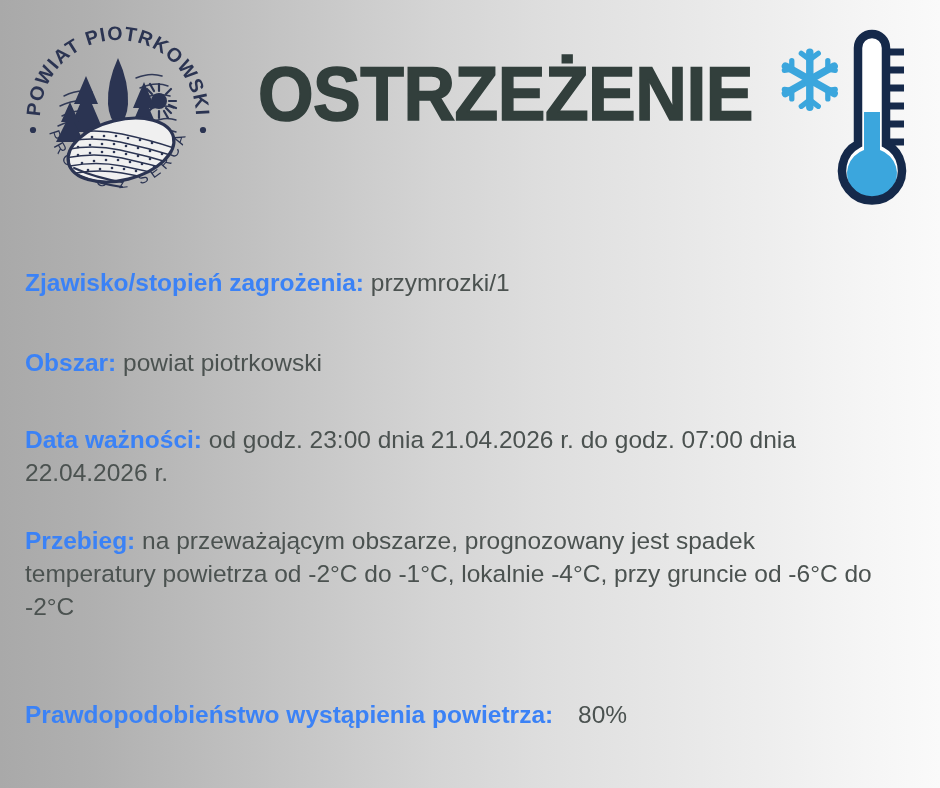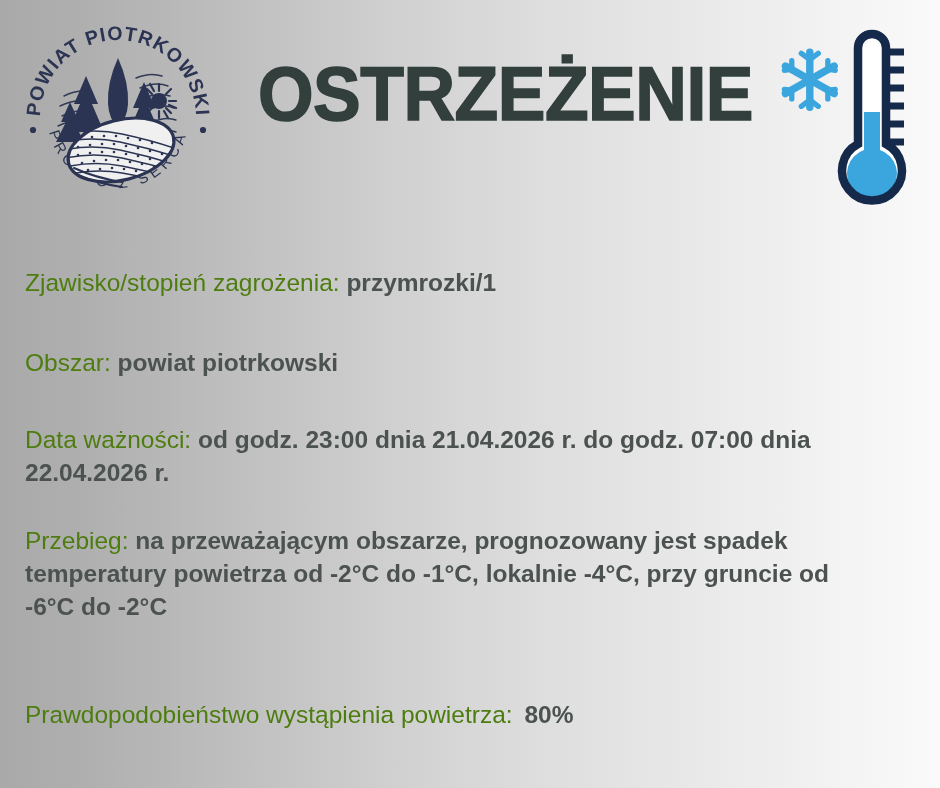--- a/index.html
+++ b/index.html
@@ -80,36 +80,36 @@
     width: 884px;
   }
 
   .row {
     color: #4b5250;
     font-size: 24.5px;
     line-height: 33px;
     margin: 0 0 0 0;
   }
   .row .lbl {
+    font-weight: 700;
+    color: #3b82f6;
+  }
+  .row .val {
     font-weight: 400;
-    color: #4d7c0f;
-  }
-  .row .val {
-    font-weight: 700;
     color: #4b5250;
     text-align: center;
   }
 
   .row-phenomenon { position: absolute; left: 0; top: 0;   width: 880px; }
   .row-area       { position: absolute; left: 0; top: 80px;  width: 880px; }
   .row-validity   { position: absolute; left: 0; top: 157px; width: 872px; }
   .row-course     { position: absolute; left: 0; top: 258px; width: 856px; }
   .row-probability{ position: absolute; left: 0; top: 432px; width: 880px; }
 
-  .row-probability .val { margin-left: 5px; }
+  .row-probability .val { margin-left: 18px; }
 </style>
 </head>
 <body>
 
 <div class="poster">
 
   <div class="header">
 
     <div class="logo">
       <svg viewBox="0 0 200 200" xmlns="http://www.w3.org/2000/svg" aria-hidden="true">

